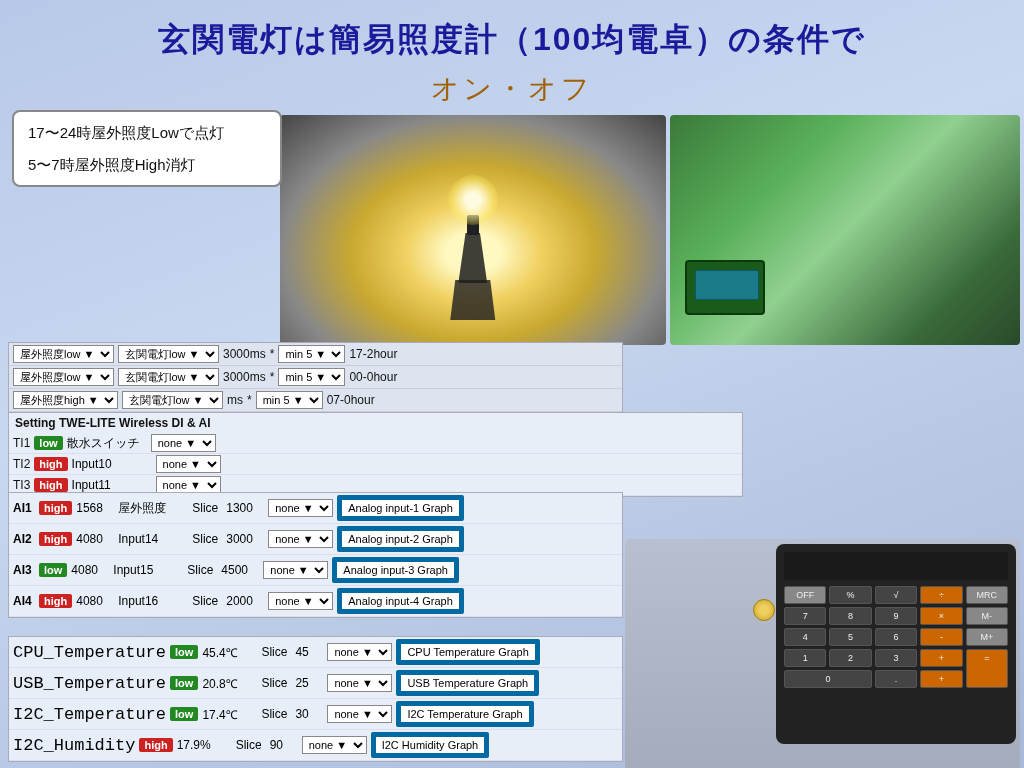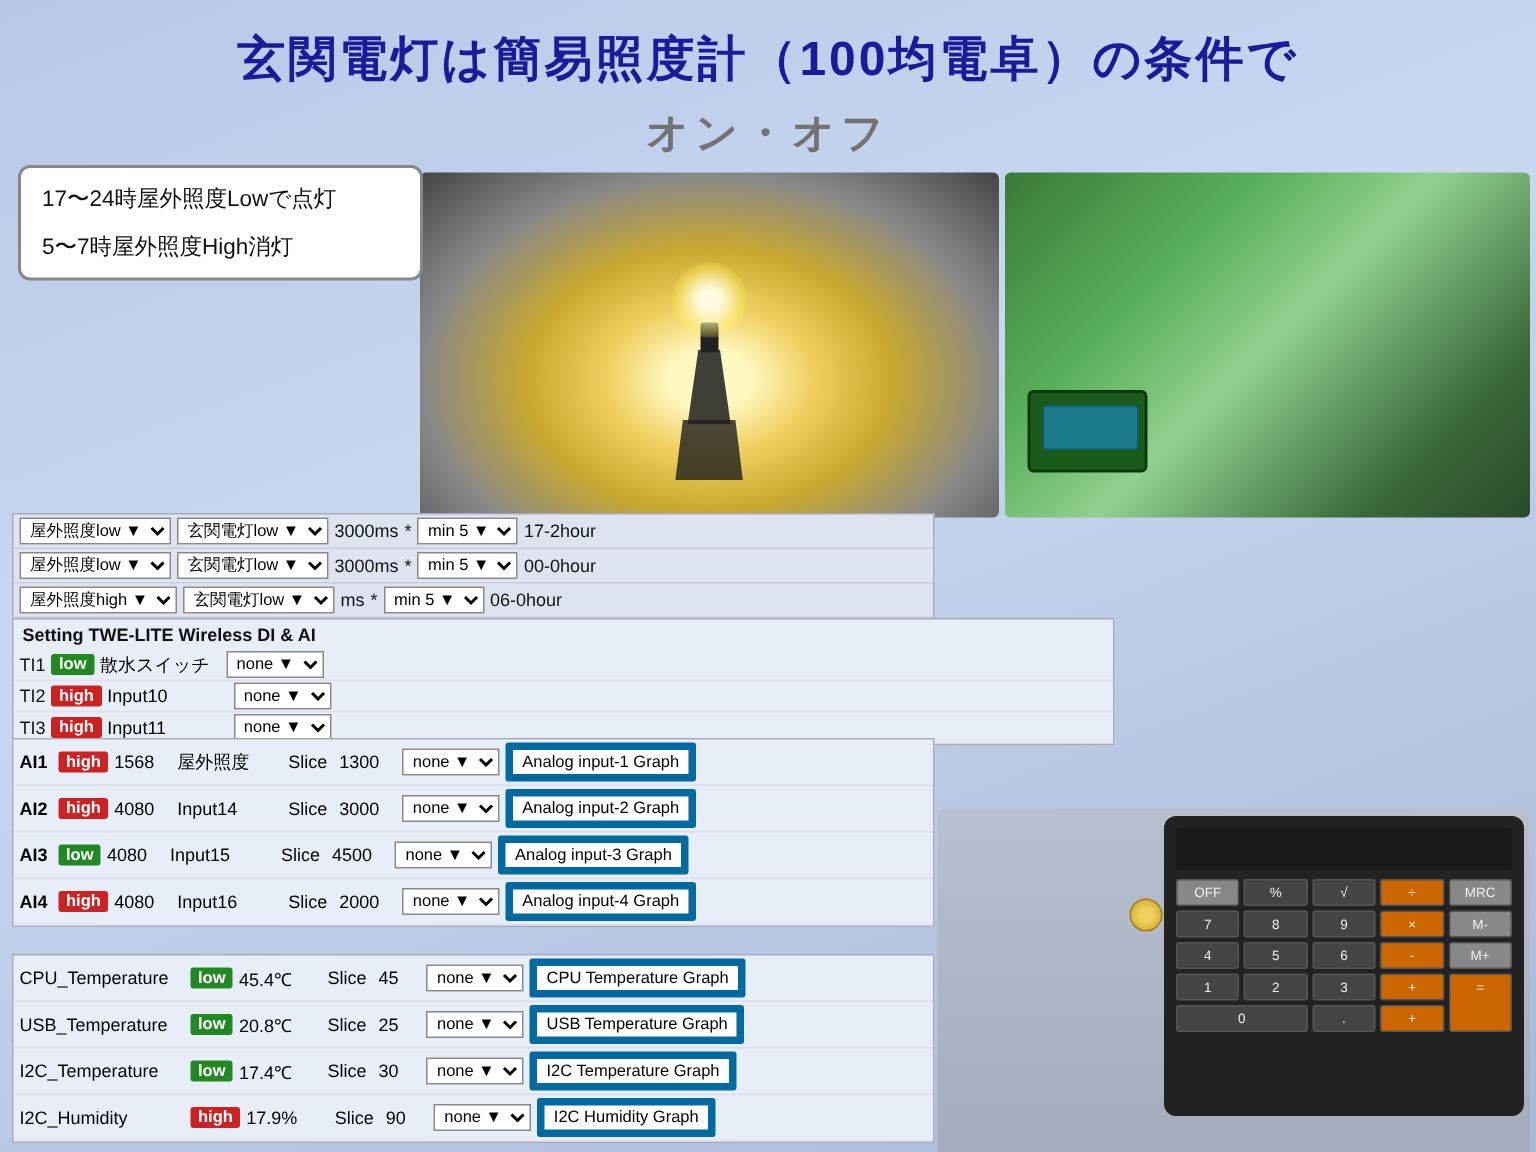--- a/index.html
+++ b/index.html
@@ -18,22 +18,22 @@
       padding: 18px 20px 8px;
     }
     .title-main {
       font-size: 32px;
       font-weight: bold;
       color: #1a1a9a;
       letter-spacing: 2px;
     }
     .title-sub {
       font-size: 28px;
-      font-weight: bold;
-      color: #737373;
+      font-weight: normal;
+      color: #a16207;
       margin-top: 8px;
       letter-spacing: 4px;
     }
 
     
     .callout-box {
       position: absolute;
       top: 110px;
       left: 12px;
       background: white;
@@ -190,21 +190,21 @@
       border: 1px solid #aab;
     }
     .sensor-row {
       display: flex;
       align-items: center;
       padding: 2px 4px;
       border-bottom: 1px solid #dde;
       gap: 4px;
       font-size: 12px;
     }
-    .sensor-name { min-width: 110px; font-size: 12px; }
+    .sensor-name { min-width: 110px; font-size: 17px; font-family: Liberation Mono, monospace; }
     .sensor-value { min-width: 55px; font-size: 12px; }
     .sensor-slice-label { min-width: 30px; }
     .sensor-slice-val { min-width: 28px; }
     
     .calculator {
       position: absolute;
       right: 4px;
       top: 5px;
       width: 240px;
       height: 200px;
@@ -344,21 +344,21 @@
     <span class="rule-text">*</span>
     <select class="rule-select"><option>min 5 ▼</option></select>
     <span class="rule-text">00-0hour</span>
   </div>
   <div class="rule-row">
     <select class="rule-select"><option>屋外照度high ▼</option></select>
     <select class="rule-select"><option>玄関電灯low ▼</option></select>
     <span class="rule-text">ms</span>
     <span class="rule-text">*</span>
     <select class="rule-select"><option>min 5 ▼</option></select>
-    <span class="rule-text">06-0hour</span>
+    <span class="rule-text">07-0hour</span>
   </div>
 </div>
 
 <div class="twe-section" style="top: 412px;">
   <div class="twe-header">Setting TWE-LITE Wireless DI &amp; AI</div>
   <div class="twe-row">
     <span class="rule-text">TI1</span>
     <span class="badge badge-low">low</span>
     <span class="twe-input-name">散水スイッチ</span>
     <select class="twe-select"><option>none ▼</option></select>

